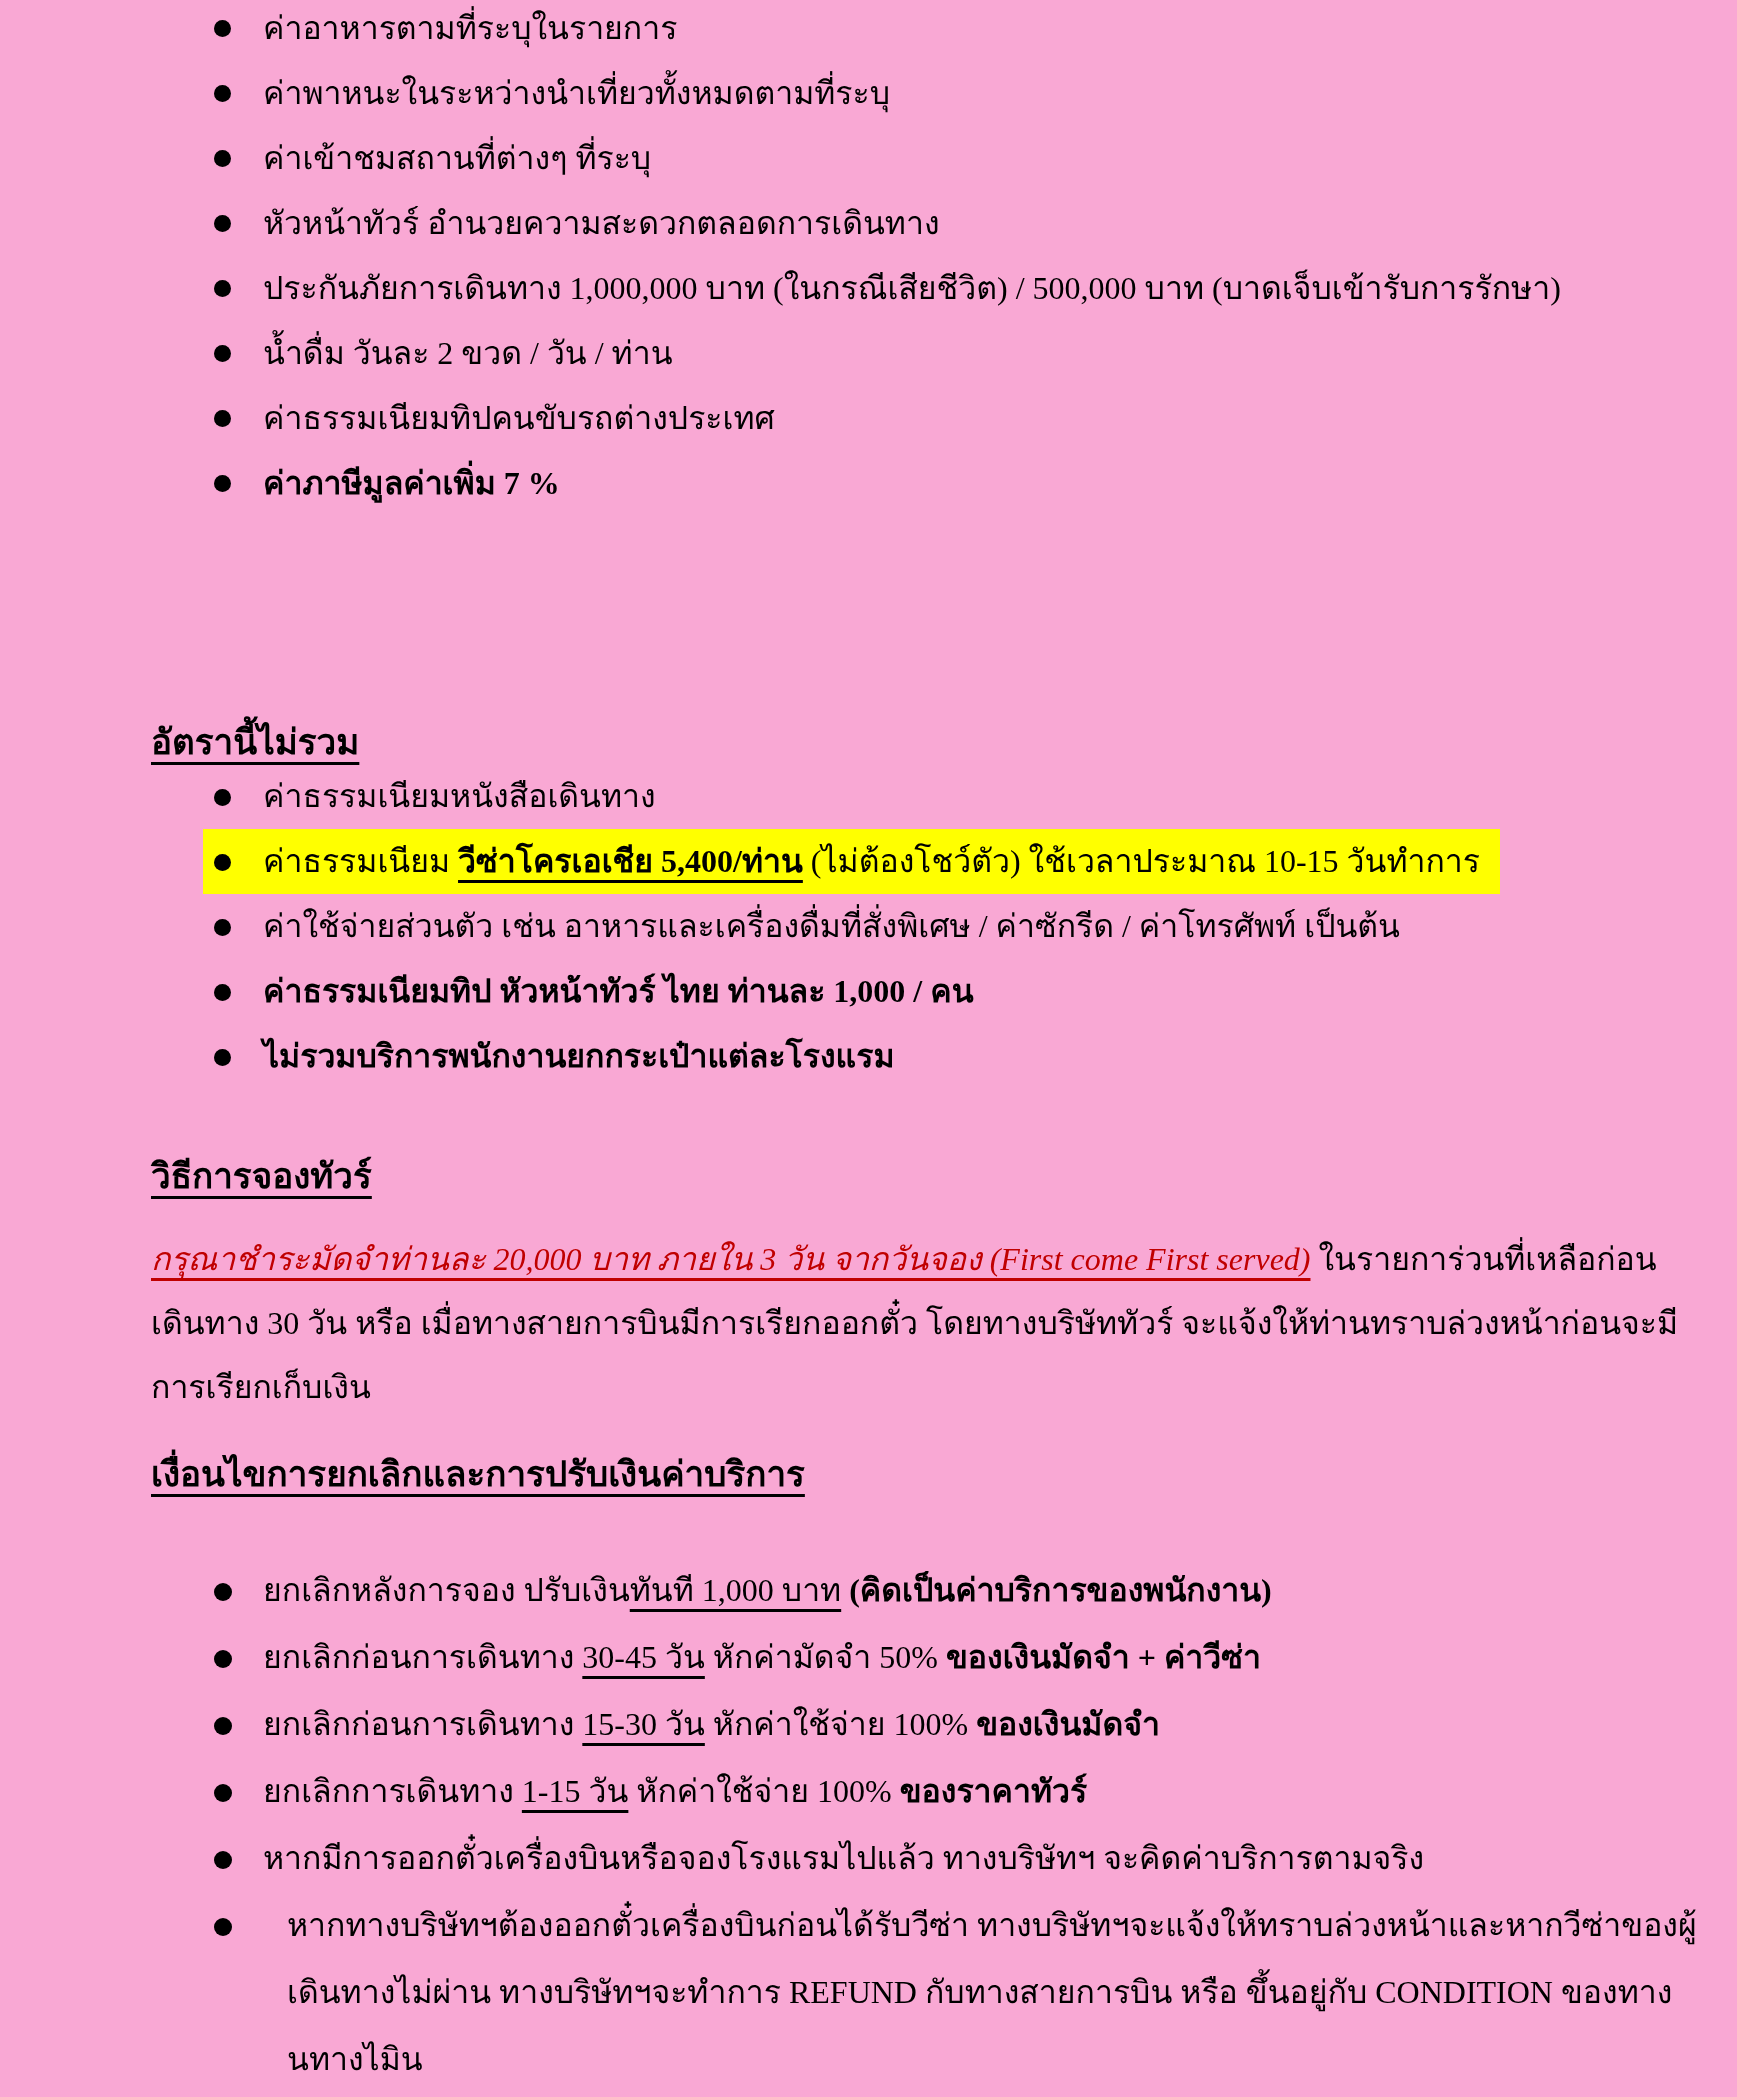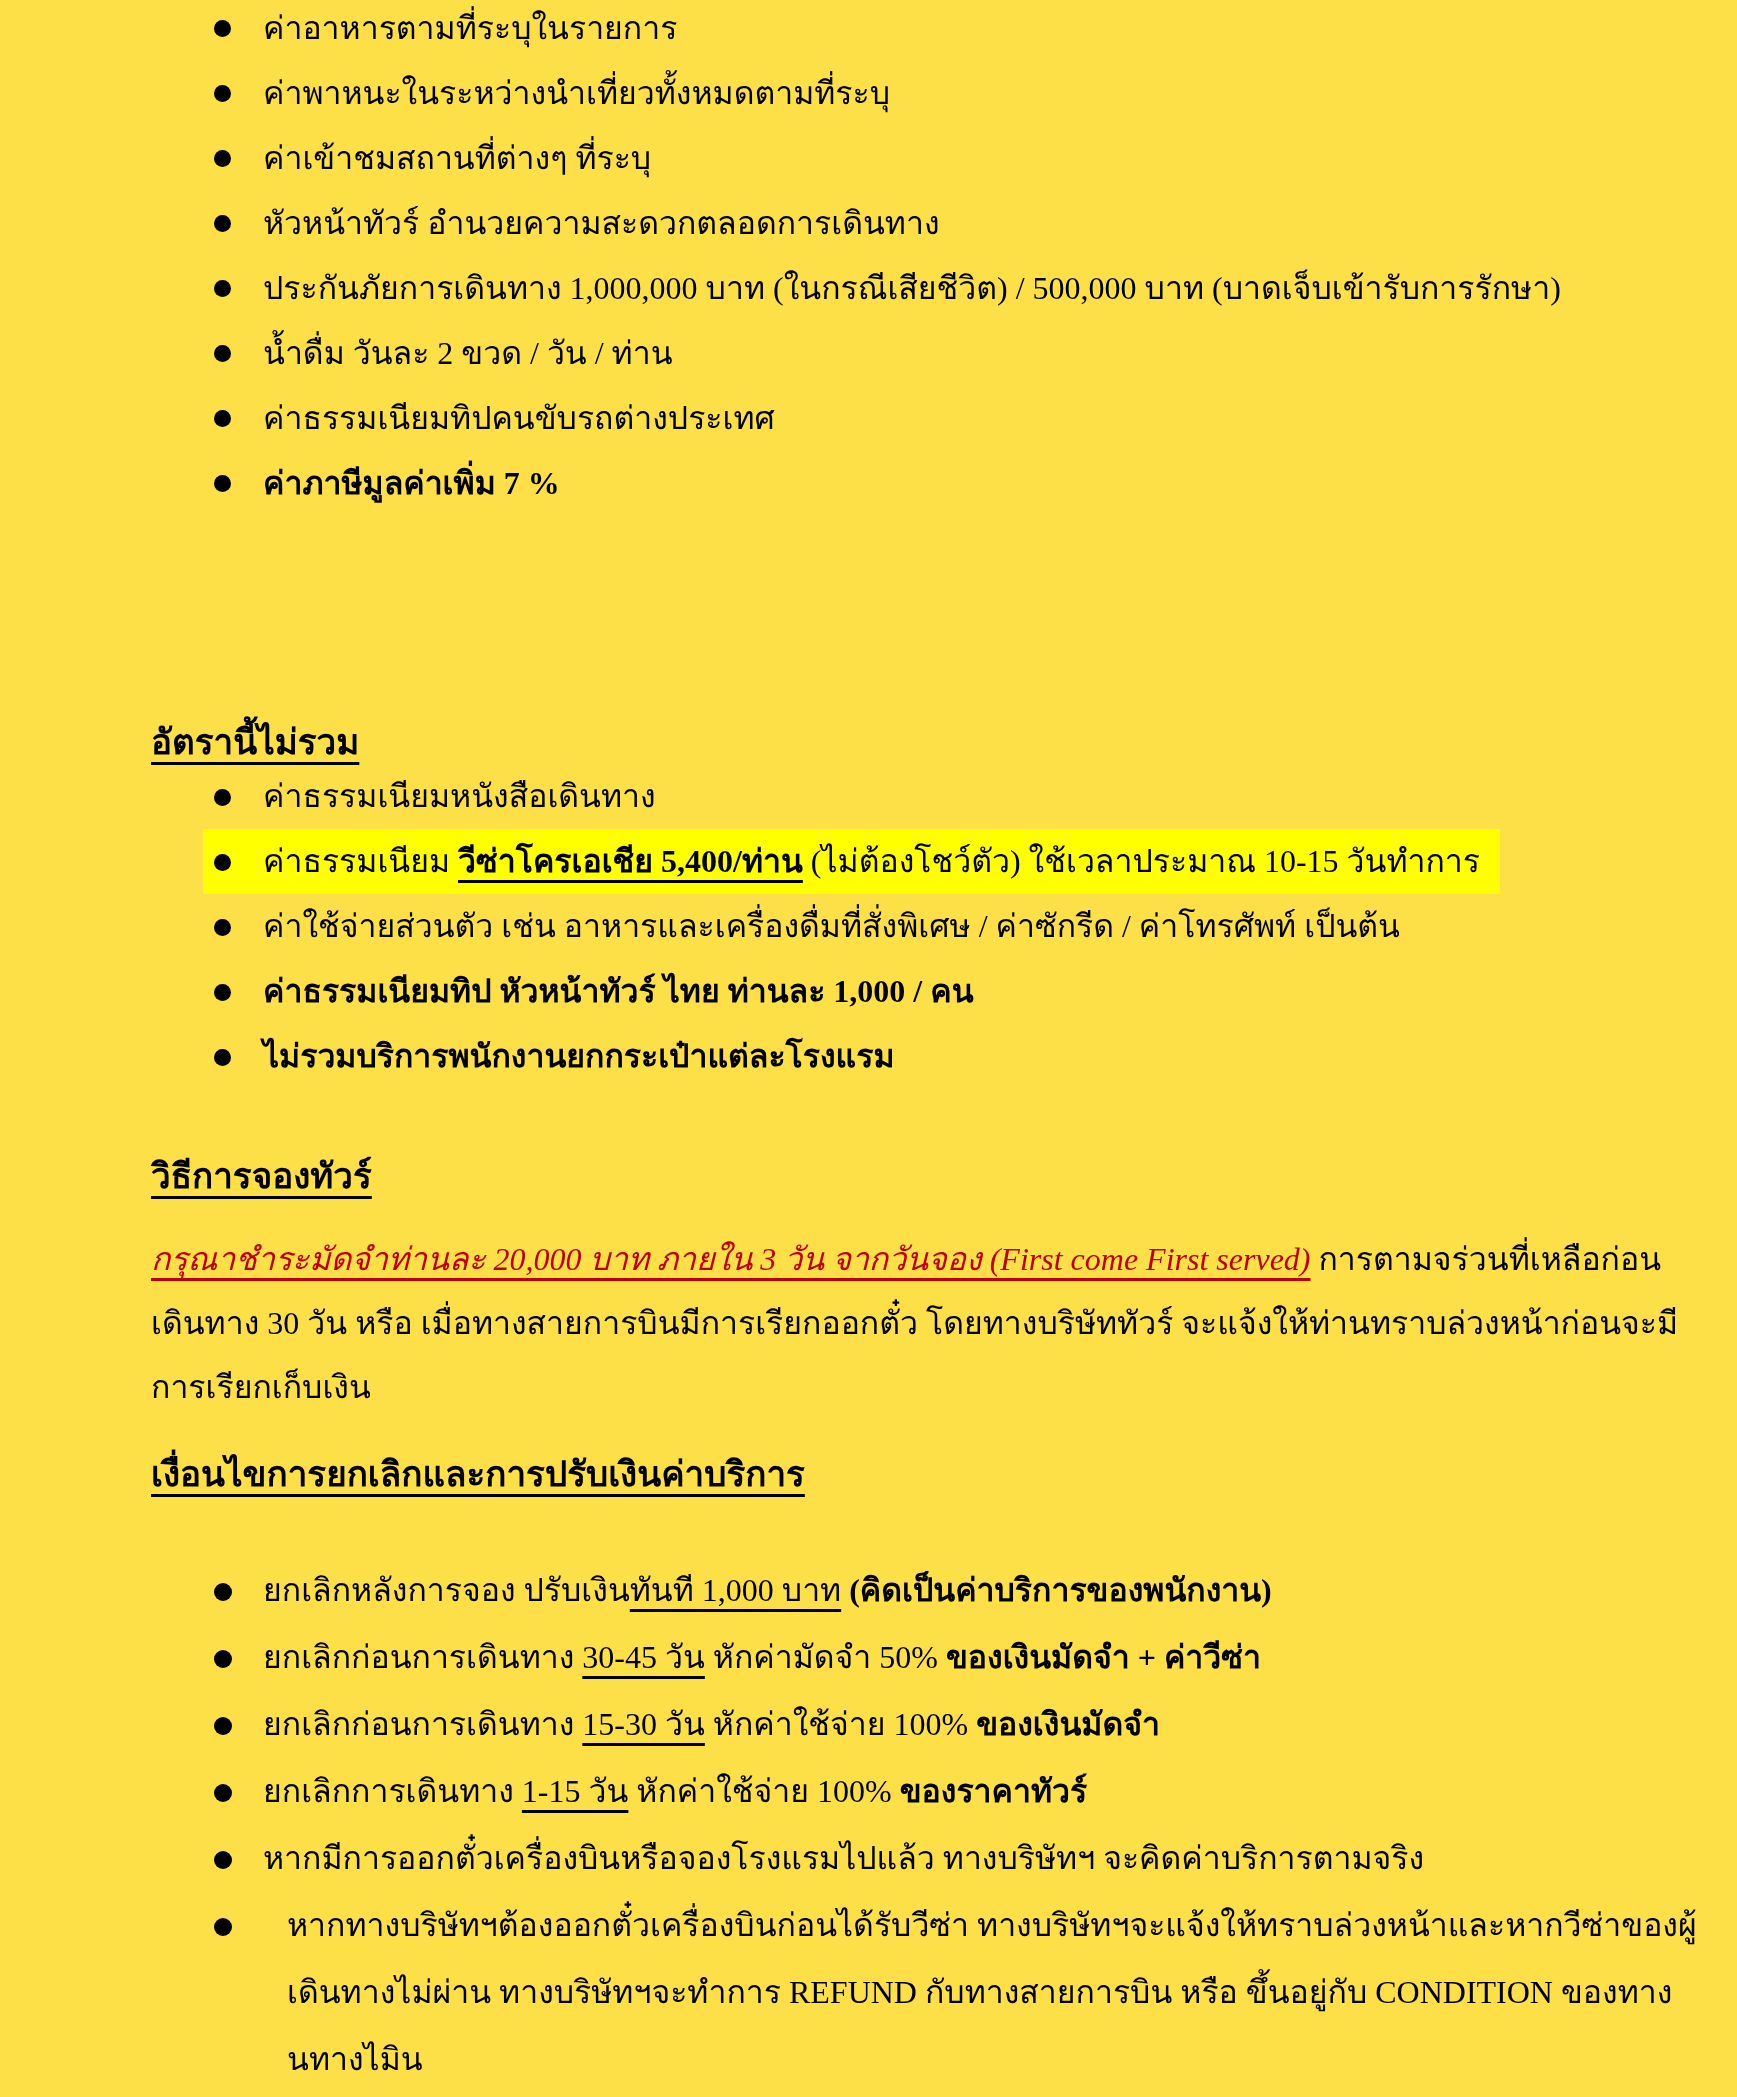--- a/index.html
+++ b/index.html
@@ -1,20 +1,20 @@
 <!DOCTYPE html>
 <html lang="th" style="--hl: #ffff00; --red: #c00000;font-size:11.2px"><head>
 <meta charset="utf-8">
 <style>
   html,body{margin:0;padding:0;background:#ffffff;}
   .doc{
     position:relative;
     width:1737px;
     height:2097px;
-    background:#fde047;
+    background:#f9a8d4;
     color:#000000;
     font-family:"Liberation Serif","DejaVu Serif",serif;
     overflow:hidden;
   }
   ul.blist{
     list-style:none;
     margin:0;
     padding:0;
     position:absolute;
     left:0;
@@ -99,21 +99,21 @@
   <ul class="blist" id="not-included-list">
       <li><span class="seg">ค่าธรรมเนียมหนังสือเดินทาง</span></li>
       <li><span class="hl-bar"><span class="seg">ค่าธรรมเนียม </span><span class="seg b u">วีซ่าโครเอเชีย 5,400/ท่าน</span><span class="seg">  (ไม่ต้องโชว์ตัว) ใช้เวลาประมาณ 10-15 วันทำการ</span></span></li>
       <li><span class="seg">ค่าใช้จ่ายส่วนตัว เช่น อาหารและเครื่องดื่มที่สั่งพิเศษ / ค่าซักรีด / ค่าโทรศัพท์ เป็นต้น</span></li>
       <li><span class="seg b">ค่าธรรมเนียมทิป หัวหน้าทัวร์ ไทย ท่านละ 1,000 / คน</span></li>
       <li><span class="seg b">ไม่รวมบริการพนักงานยกกระเป๋าแต่ละโรงแรม</span></li>
     </ul>
 
   <h2 class="sec-h" id="booking-heading">วิธีการจองทัวร์</h2>
   <div class="para" id="booking-para">
-      <div class="line"><span class="seg u i red">กรุณาชำระมัดจำท่านละ 20,000 บาท ภายใน 3  วัน จากวันจอง (First come First served)</span><span class="seg"> การตามจร่วนที่เหลือก่อน</span></div>
+      <div class="line"><span class="seg u i red">กรุณาชำระมัดจำท่านละ 20,000 บาท ภายใน 3  วัน จากวันจอง (First come First served)</span><span class="seg"> ในรายการ่วนที่เหลือก่อน</span></div>
       <div class="line"><span class="seg">เดินทาง 30 วัน หรือ เมื่อทางสายการบินมีการเรียกออกตั๋ว โดยทางบริษัททัวร์ จะแจ้งให้ท่านทราบล่วงหน้าก่อนจะมี</span></div>
       <div class="line"><span class="seg">การเรียกเก็บเงิน</span></div>
     </div>
 
   <h2 class="sec-h" id="cancellation-heading">เงื่อนไขการยกเลิกและการปรับเงินค่าบริการ</h2>
   <ul class="blist cancel" id="cancellation-list">
       <li><span class="seg">ยกเลิกหลังการจอง ปรับเงิน</span><span class="seg u">ทันที 1,000 บาท</span><span class="seg"> </span><span class="seg b">(คิดเป็นค่าบริการของพนักงาน)</span></li>
       <li><span class="seg">ยกเลิกก่อนการเดินทาง </span><span class="seg u">30-45 วัน</span><span class="seg"> หักค่ามัดจำ 50% </span><span class="seg b">ของเงินมัดจำ + ค่าวีซ่า</span></li>
       <li><span class="seg">ยกเลิกก่อนการเดินทาง </span><span class="seg u">15-30 วัน</span><span class="seg"> หักค่าใช้จ่าย 100% </span><span class="seg b">ของเงินมัดจำ</span></li>
       <li><span class="seg">ยกเลิกการเดินทาง </span><span class="seg u">1-15 วัน</span><span class="seg"> หักค่าใช้จ่าย 100% </span><span class="seg b">ของราคาทัวร์</span></li>

